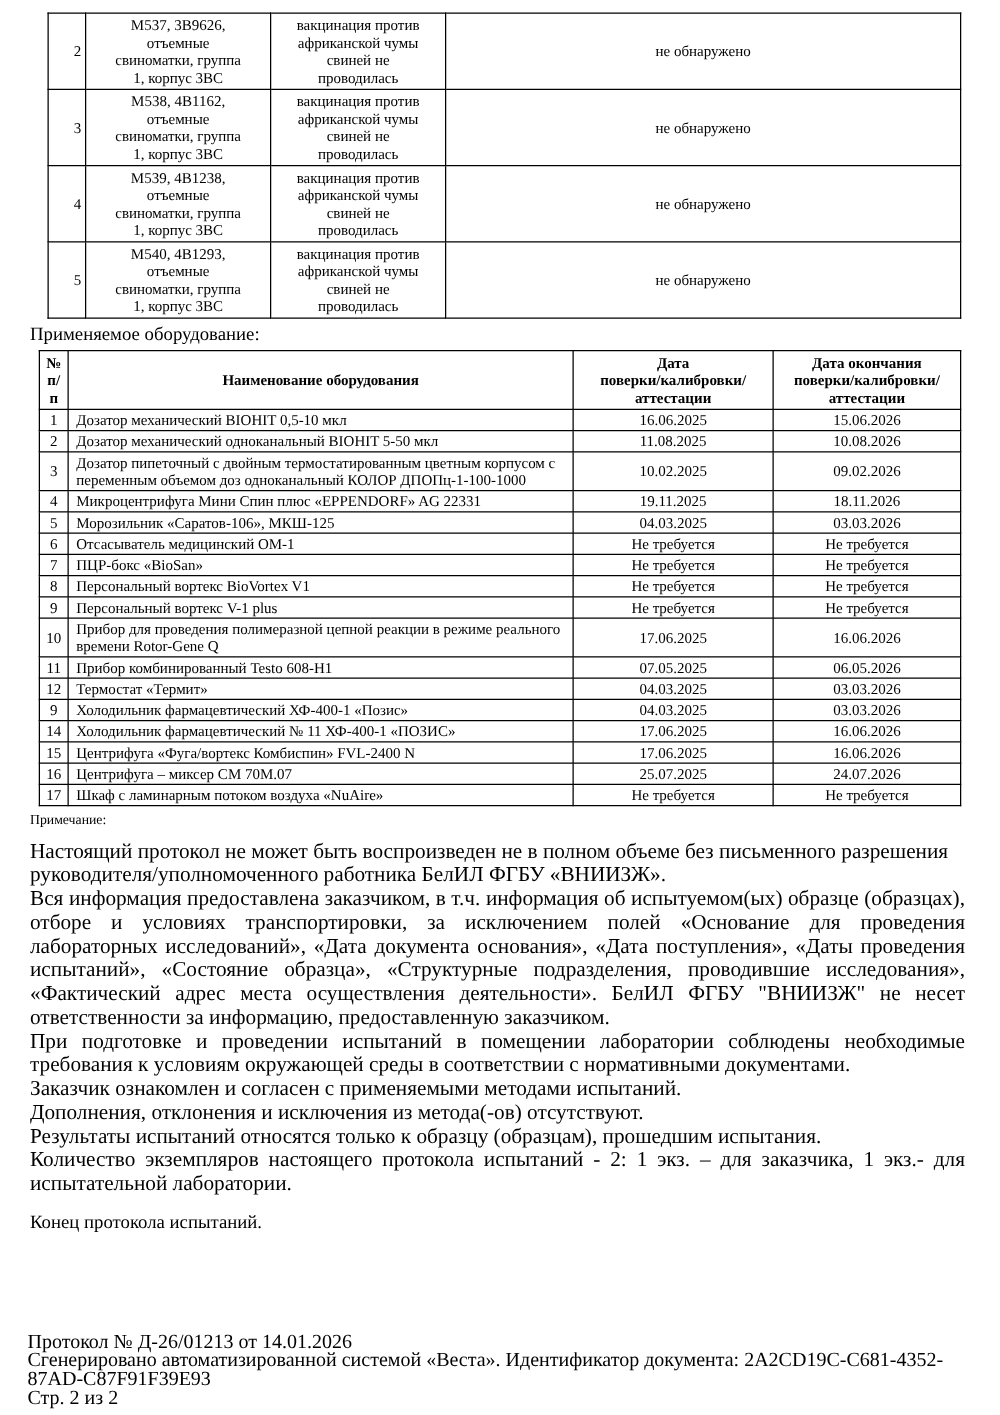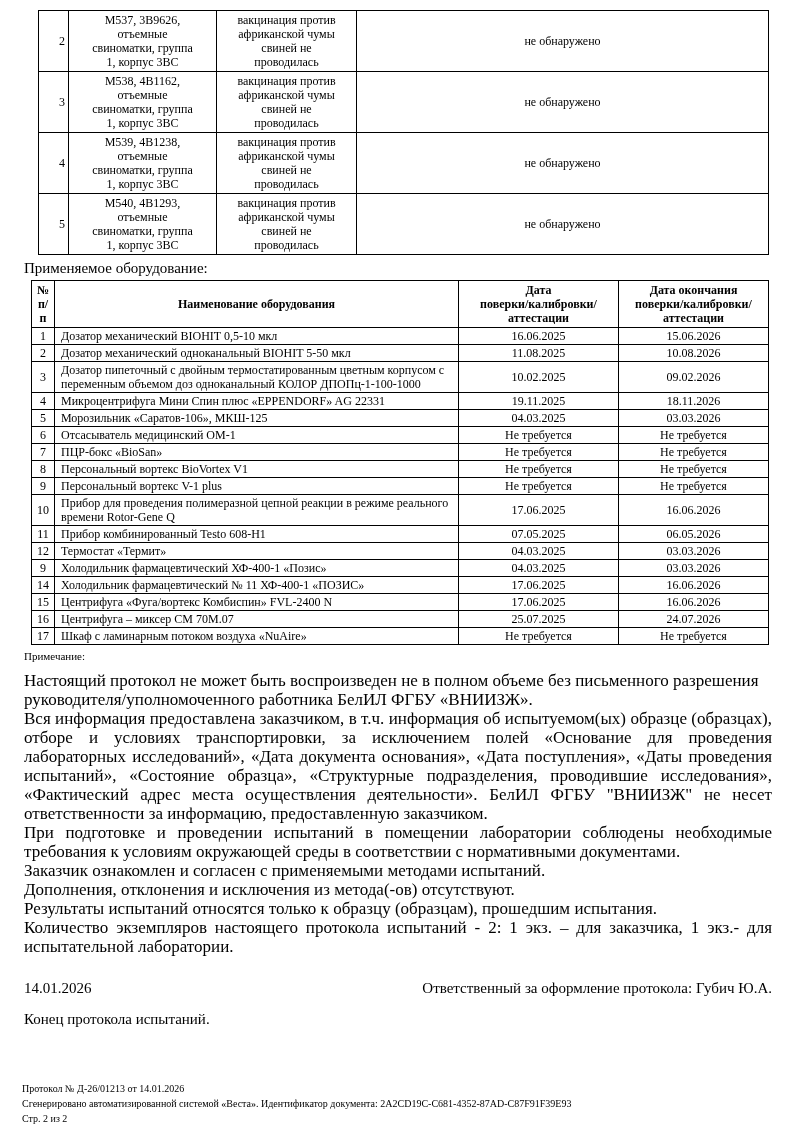--- a/index.html
+++ b/index.html
@@ -29,21 +29,21 @@
   .t2 .c-date { text-align:center; }
 
   .notes { font-size:17px; line-height:19px; margin-top:5px; width:748px; }
   .notes p { margin:0; }
   .notes p.j { text-align:justify; }
   .notes-title { font-size:11px; line-height:19px; margin:2px 0 0 0; }
 
   .sig-row { display:flex; justify-content:space-between; width:748px; font-size:15px; margin-top:24px; }
   .end-line { font-size:15px; margin-top:14px; }
 
-  .footer { position:absolute; left:22px; right:28px; bottom:6px; font-size:10px; line-height:15px; }
+  .footer { position:absolute; left:22px; right:28px; bottom:6px; font-size:16px; line-height:15px; }
   .footer-line2 { display:flex; justify-content:space-between;flex-direction:column; }
 </style>
 </head>
 <body>
 
 <div class="main">
 
   <table class="t1">
     <colgroup>
       <col style="width:30px">
@@ -209,24 +209,20 @@
   <div class="notes">
       <p>Настоящий протокол не может быть воспроизведен не в полном объеме без письменного разрешения руководителя/уполномоченного работника БелИЛ ФГБУ «ВНИИЗЖ».</p>
       <p class="j">Вся информация предоставлена заказчиком, в т.ч. информация об испытуемом(ых) образце (образцах), отборе и условиях транспортировки, за исключением полей «Основание для проведения лабораторных исследований», «Дата документа основания», «Дата поступления», «Даты проведения испытаний», «Состояние образца», «Структурные подразделения, проводившие исследования», «Фактический адрес места осуществления деятельности». БелИЛ ФГБУ "ВНИИЗЖ" не несет ответственности за информацию, предоставленную заказчиком.</p>
       <p class="j">При подготовке и проведении испытаний в помещении лаборатории соблюдены необходимые требования к условиям окружающей среды в соответствии с нормативными документами.</p>
       <p>Заказчик ознакомлен и согласен с применяемыми методами испытаний.</p>
       <p>Дополнения, отклонения и исключения из метода(-ов) отсутствуют.</p>
       <p>Результаты испытаний относятся только к образцу (образцам), прошедшим испытания.</p>
       <p class="j">Количество экземпляров настоящего протокола испытаний - 2: 1 экз. – для заказчика, 1 экз.- для испытательной лаборатории.</p>
     </div>
 
-  <div class="sig-row">
-    <span>14.01.2026</span>
-    <span>Ответственный за оформление протокола: Губич Ю.А.</span>
-  </div>
   <div class="end-line">Конец протокола испытаний.</div>
 
 </div>
 
 <div class="footer">
   <div>Протокол № Д-26/01213 от 14.01.2026</div>
   <div class="footer-line2">
     <span>Сгенерировано автоматизированной системой «Веста». Идентификатор документа: 2A2CD19C-C681-4352-87AD-C87F91F39E93</span>
     <span>Стр. 2 из 2</span>
   </div>

